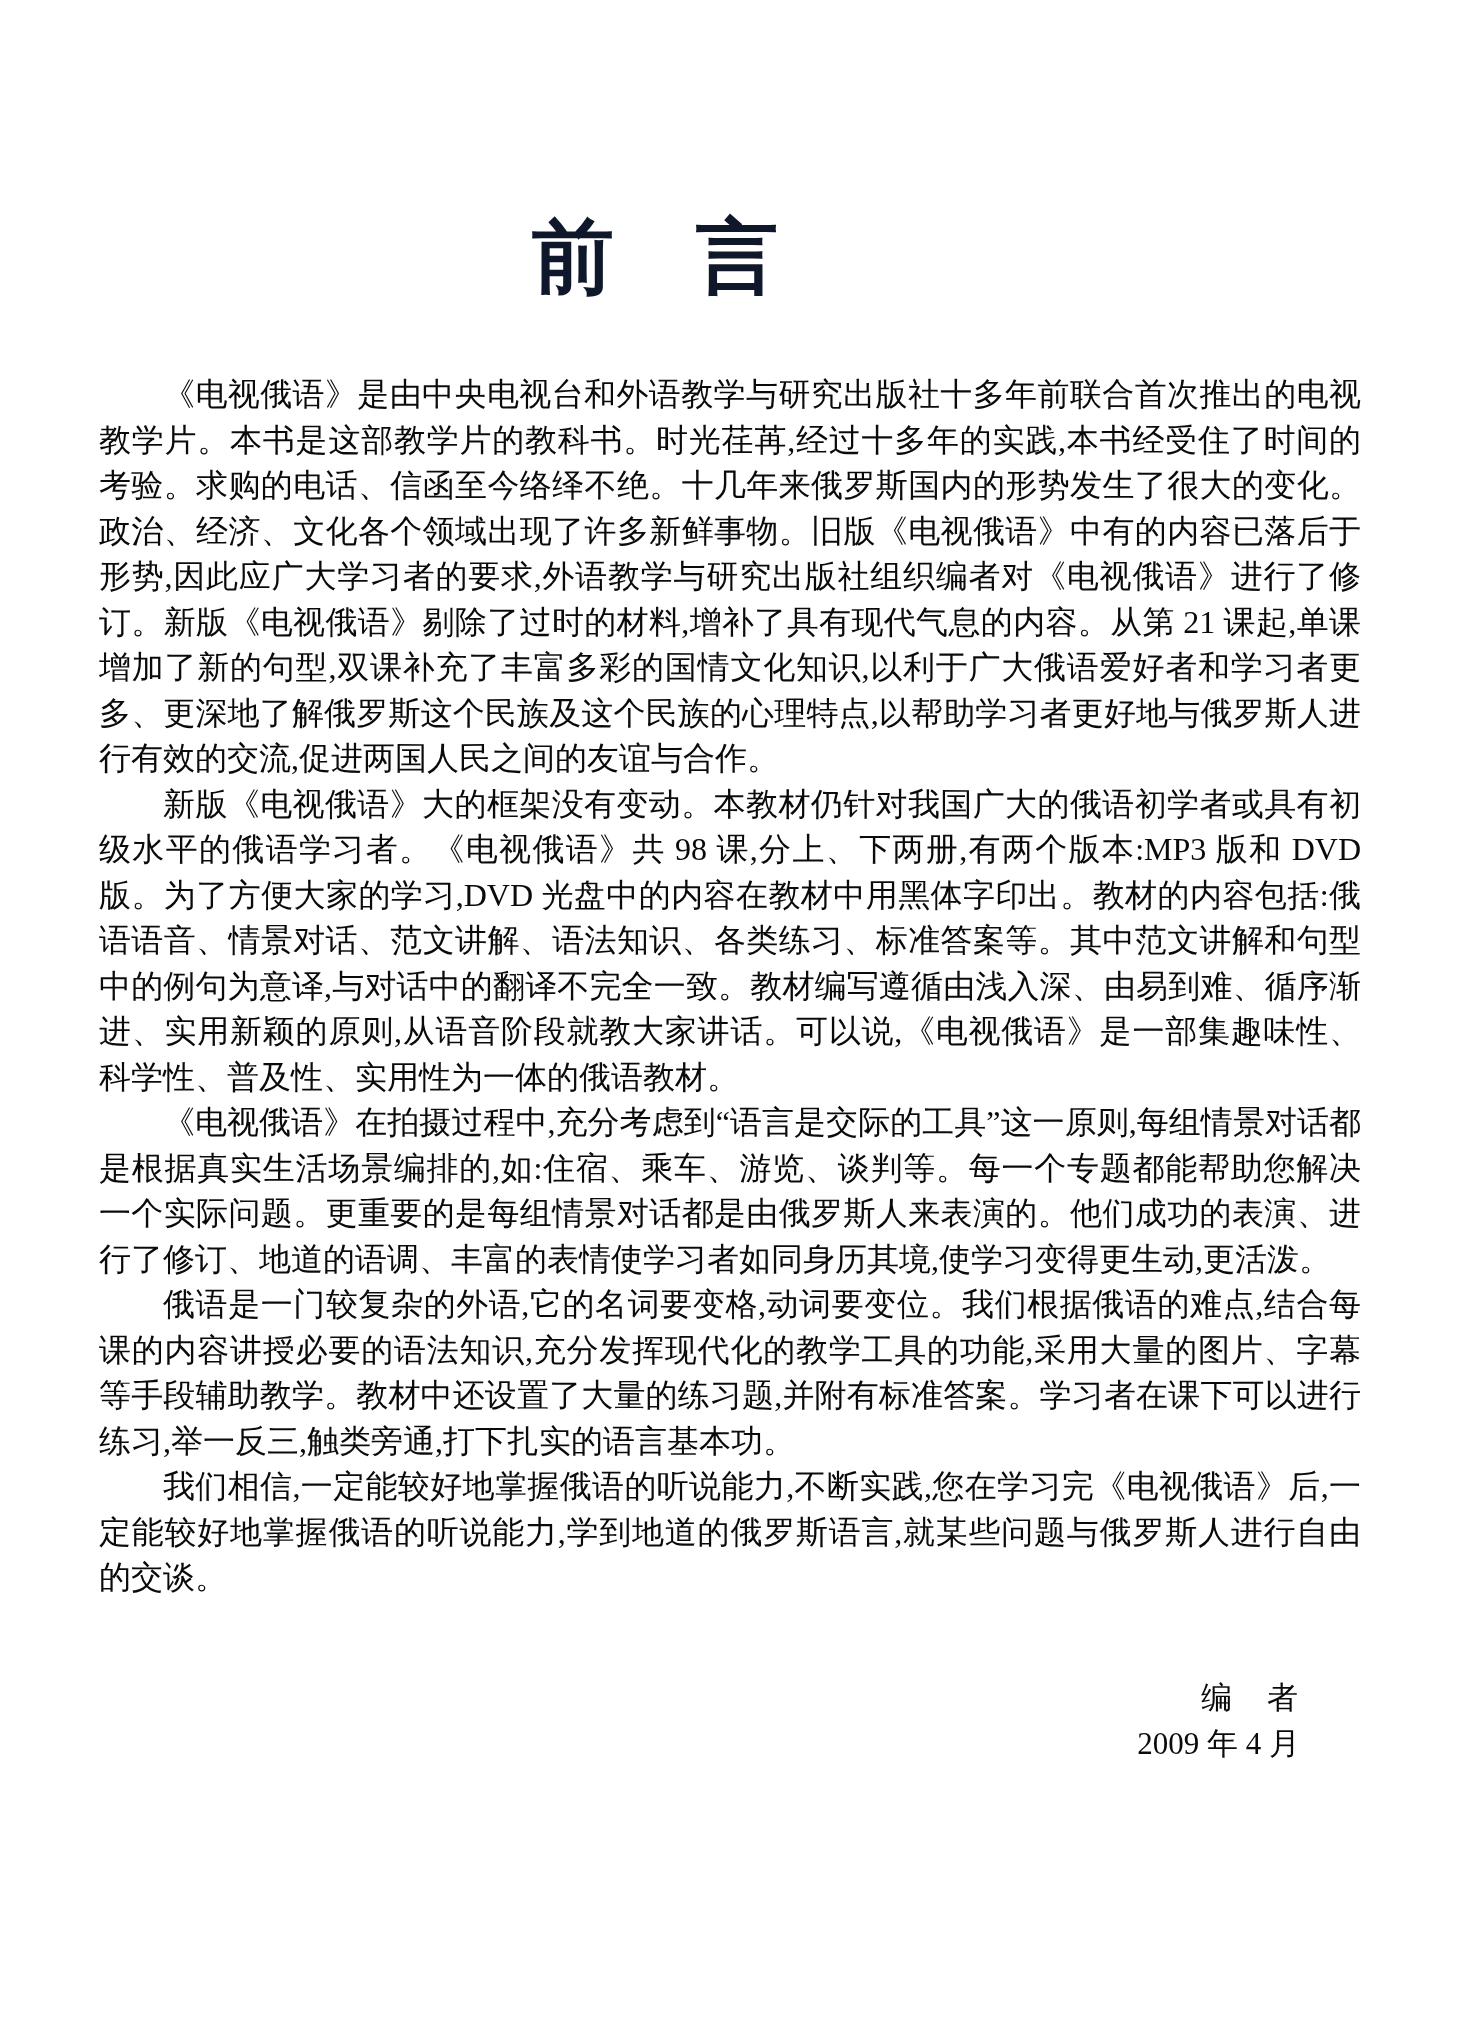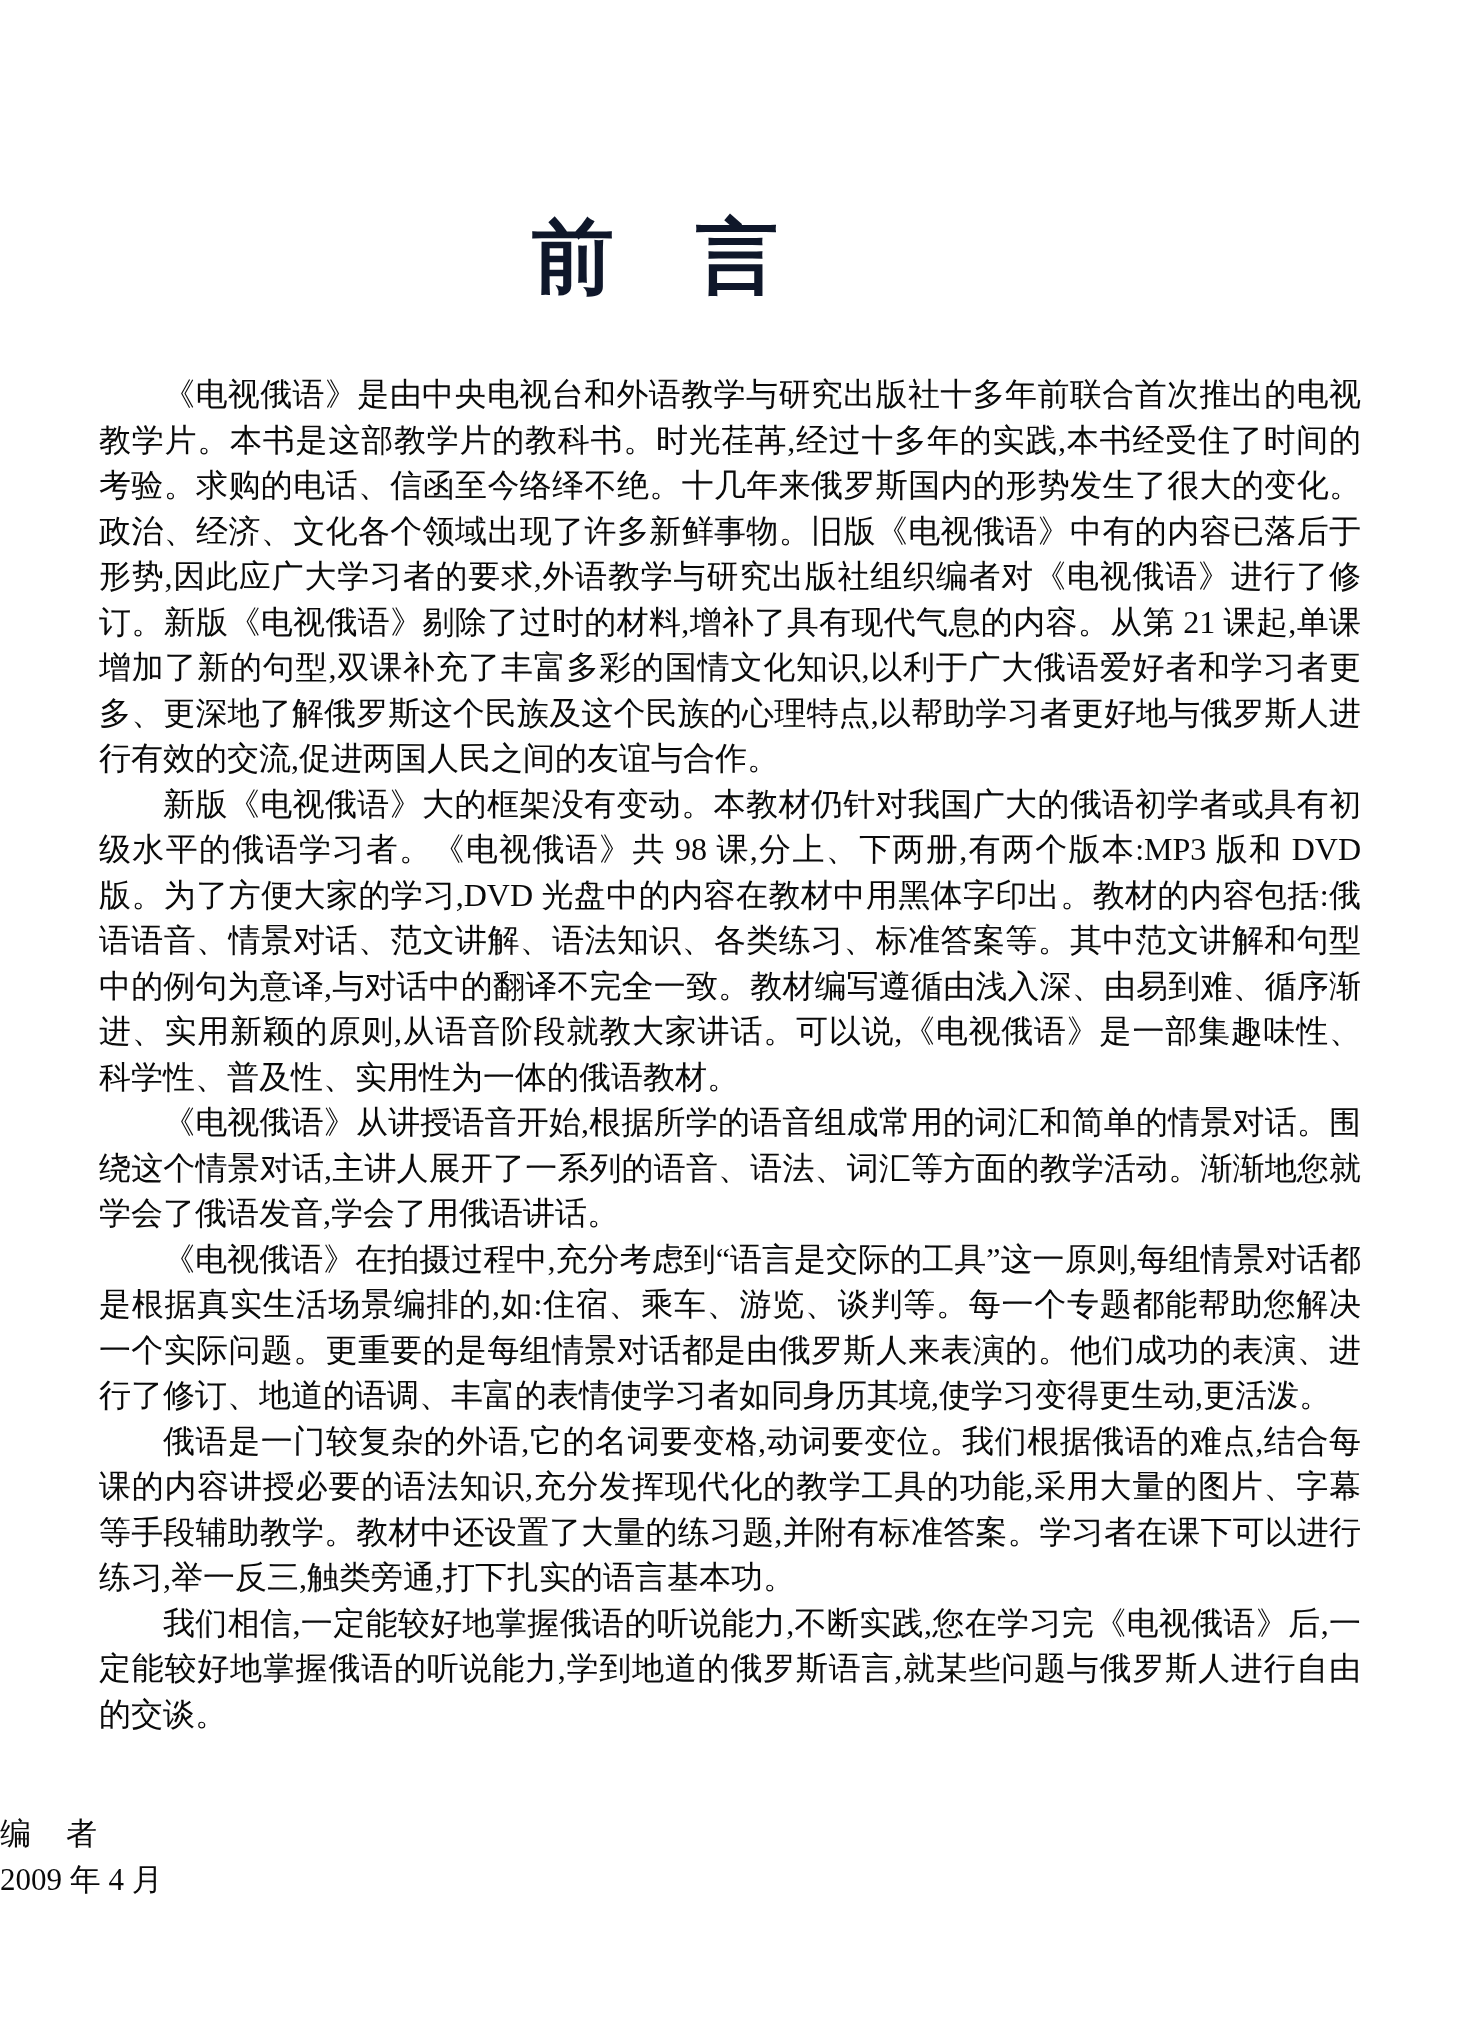--- a/index.html
+++ b/index.html
@@ -39,38 +39,38 @@
     text-indent: 2em;
     text-align: justify;
     text-justify: inter-ideograph;
     font-size: 32px;
     line-height: 45.5px;
     word-break: break-all;
   }
   .signature {
     margin-top: 74px;
     margin-right: 158px;
+    text-align: right;
     font-size: 31px;
     line-height: 46px;
     font-family: Liberation Serif, serif;
   }
   .signature .author {
     letter-spacing: 2px;
   }
 </style>
 </head>
 <body>
 
 <div class="page">
   <h1 class="title" style="color: #0f172a;">前　言</h1>
 
   <div class="body-text" id="paragraphs">
       <p>《电视俄语》是由中央电视台和外语教学与研究出版社十多年前联合首次推出的电视教学片。本书是这部教学片的教科书。时光荏苒,经过十多年的实践,本书经受住了时间的考验。求购的电话、信函至今络绎不绝。十几年来俄罗斯国内的形势发生了很大的变化。政治、经济、文化各个领域出现了许多新鲜事物。旧版《电视俄语》中有的内容已落后于形势,因此应广大学习者的要求,外语教学与研究出版社组织编者对《电视俄语》进行了修订。新版《电视俄语》剔除了过时的材料,增补了具有现代气息的内容。从第 21 课起,单课增加了新的句型,双课补充了丰富多彩的国情文化知识,以利于广大俄语爱好者和学习者更多、更深地了解俄罗斯这个民族及这个民族的心理特点,以帮助学习者更好地与俄罗斯人进行有效的交流,促进两国人民之间的友谊与合作。</p>
       <p>新版《电视俄语》大的框架没有变动。本教材仍针对我国广大的俄语初学者或具有初级水平的俄语学习者。《电视俄语》共 98 课,分上、下两册,有两个版本:MP3 版和 DVD 版。为了方便大家的学习,DVD 光盘中的内容在教材中用黑体字印出。教材的内容包括:俄语语音、情景对话、范文讲解、语法知识、各类练习、标准答案等。其中范文讲解和句型中的例句为意译,与对话中的翻译不完全一致。教材编写遵循由浅入深、由易到难、循序渐进、实用新颖的原则,从语音阶段就教大家讲话。可以说,《电视俄语》是一部集趣味性、科学性、普及性、实用性为一体的俄语教材。</p>
-      <p>《电视俄语》从讲授语音开始,根据所学的语音组成常用的词汇和简单的情景对话。围绕这个情景对话,主讲人展开了一系列的语音、语法、词汇等方面的教学活动。渐渐地您就学会了俄语发音,学会了用俄语讲话。</p>
       <p>《电视俄语》在拍摄过程中,充分考虑到“语言是交际的工具”这一原则,每组情景对话都是根据真实生活场景编排的,如:住宿、乘车、游览、谈判等。每一个专题都能帮助您解决一个实际问题。更重要的是每组情景对话都是由俄罗斯人来表演的。他们成功的表演、进行了修订、地道的语调、丰富的表情使学习者如同身历其境,使学习变得更生动,更活泼。</p>
       <p>俄语是一门较复杂的外语,它的名词要变格,动词要变位。我们根据俄语的难点,结合每课的内容讲授必要的语法知识,充分发挥现代化的教学工具的功能,采用大量的图片、字幕等手段辅助教学。教材中还设置了大量的练习题,并附有标准答案。学习者在课下可以进行练习,举一反三,触类旁通,打下扎实的语言基本功。</p>
       <p>我们相信,一定能较好地掌握俄语的听说能力,不断实践,您在学习完《电视俄语》后,一定能较好地掌握俄语的听说能力,学到地道的俄罗斯语言,就某些问题与俄罗斯人进行自由的交谈。</p>
     </div>
 
   <div class="signature">
     <div class="author">编　者</div>
     <div class="date">2009 年 4 月</div>
   </div>
 </div>

